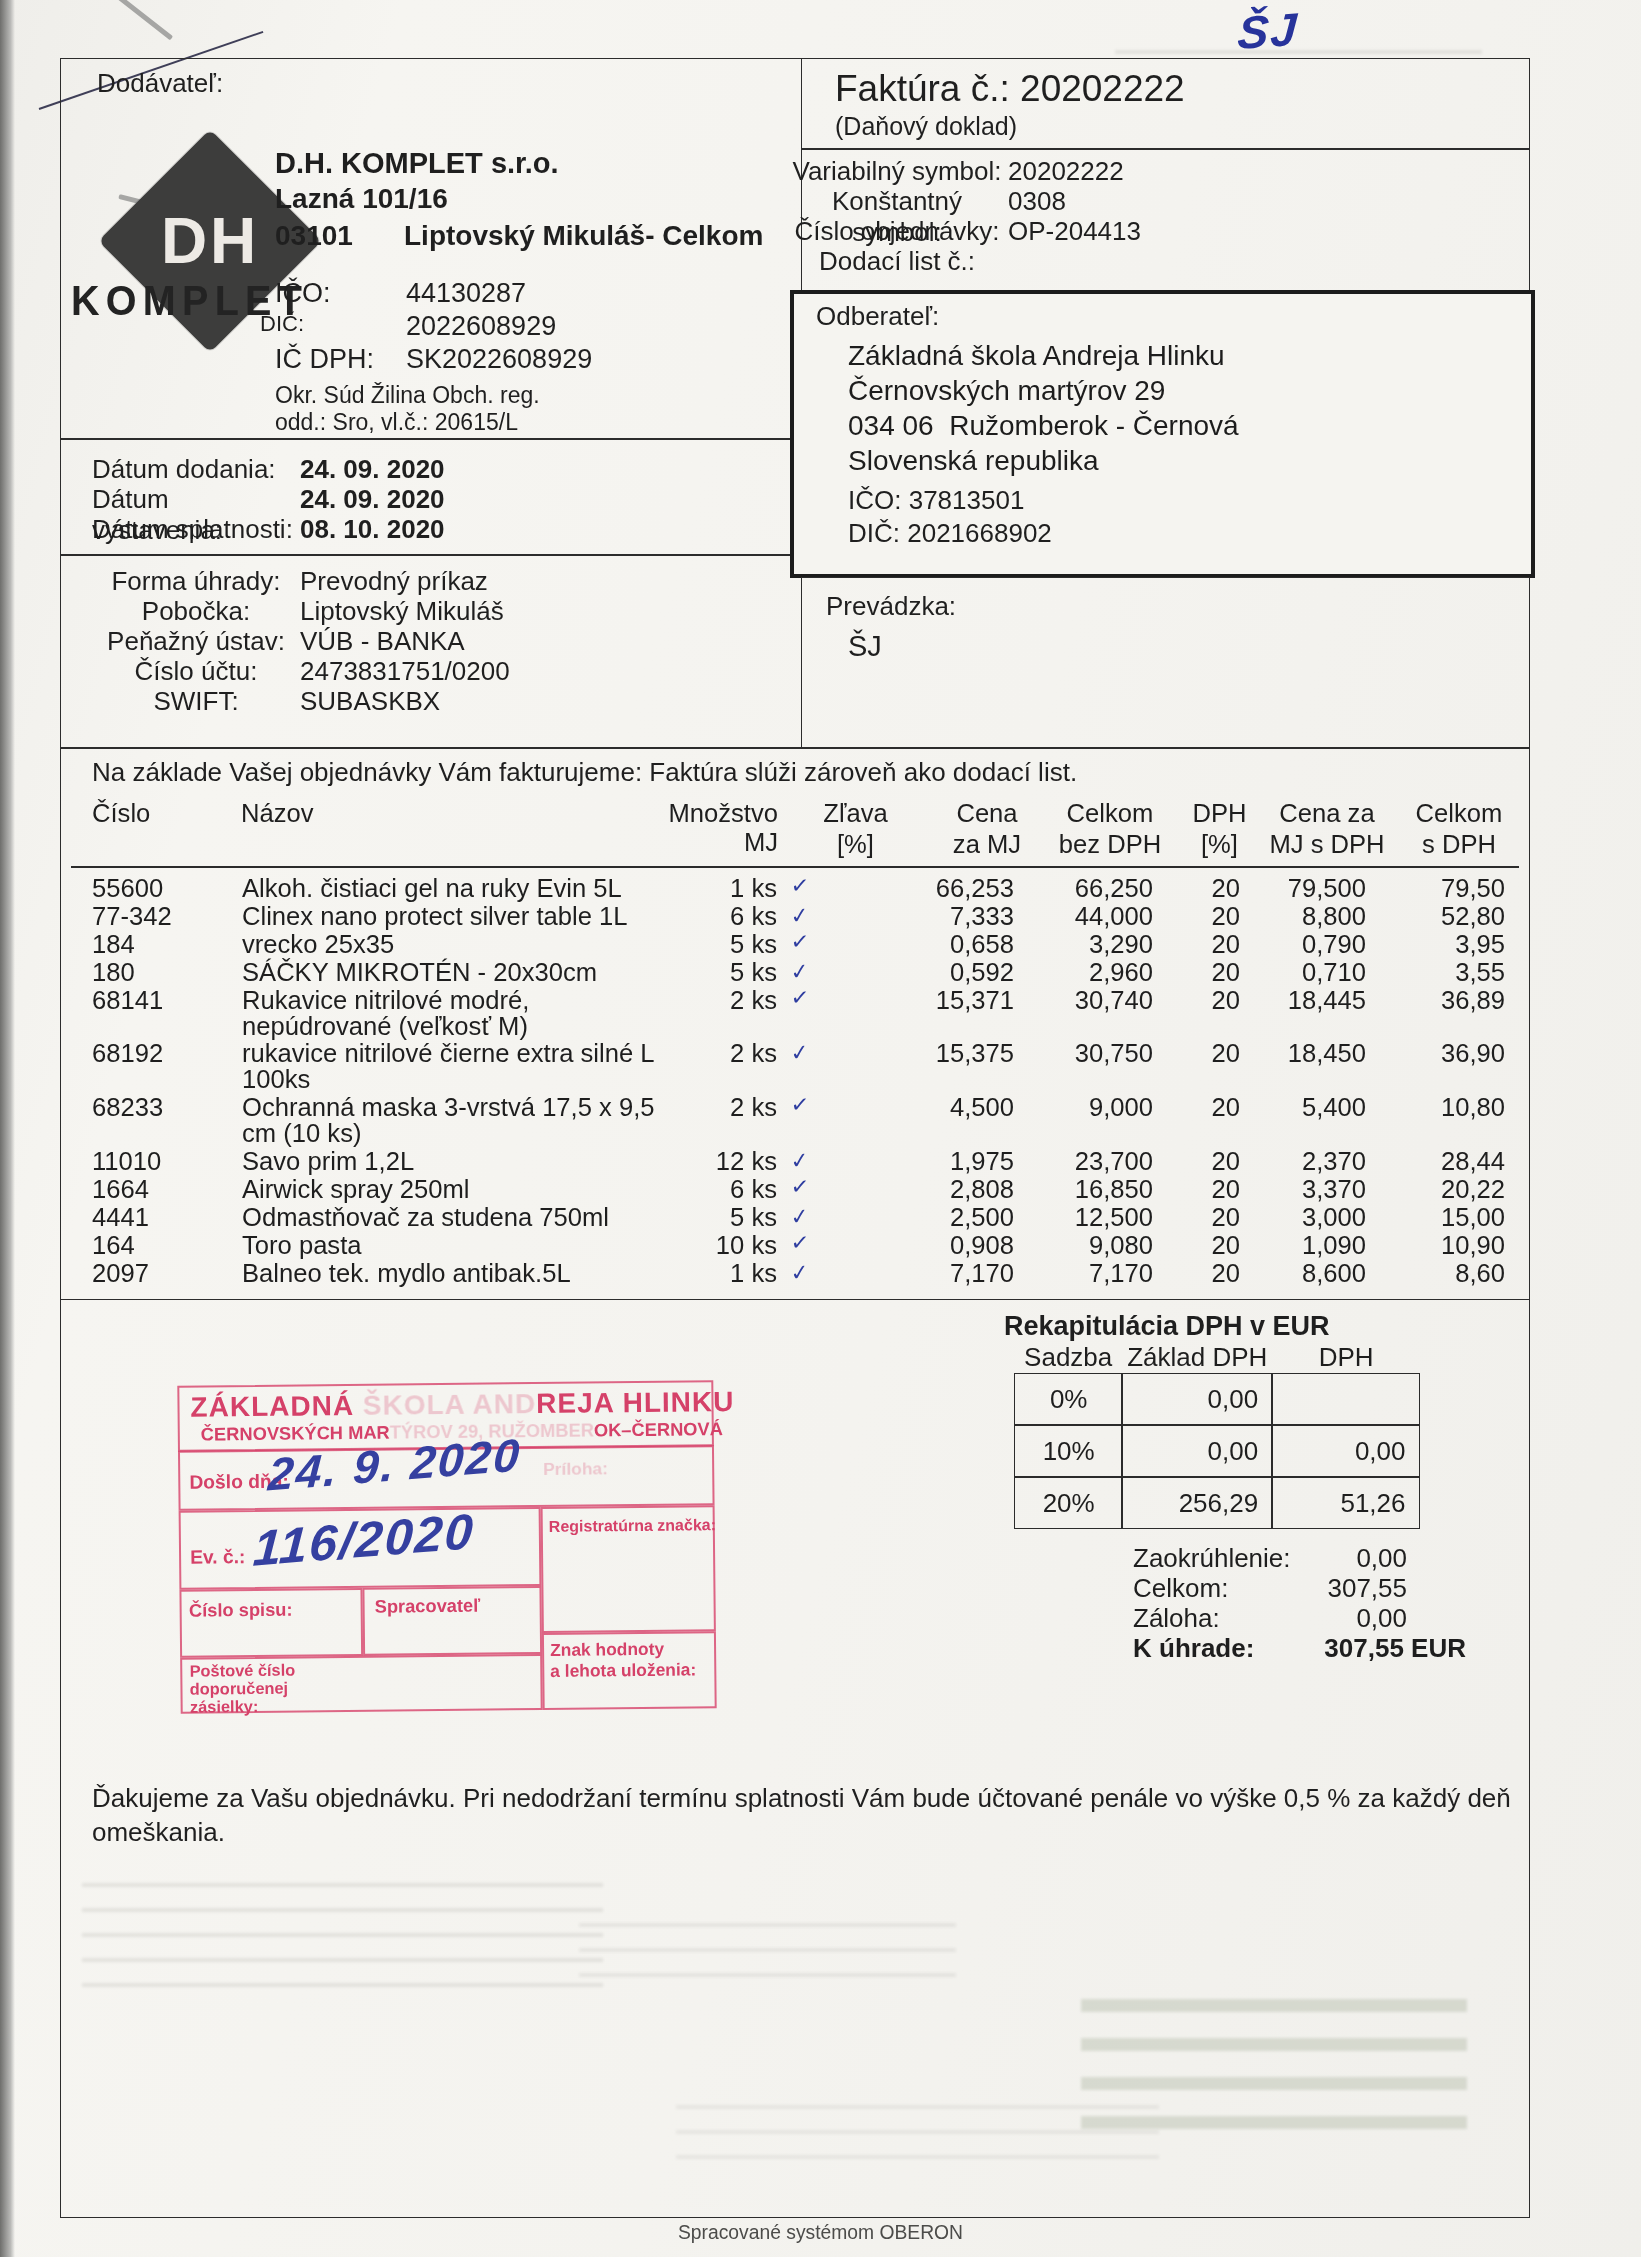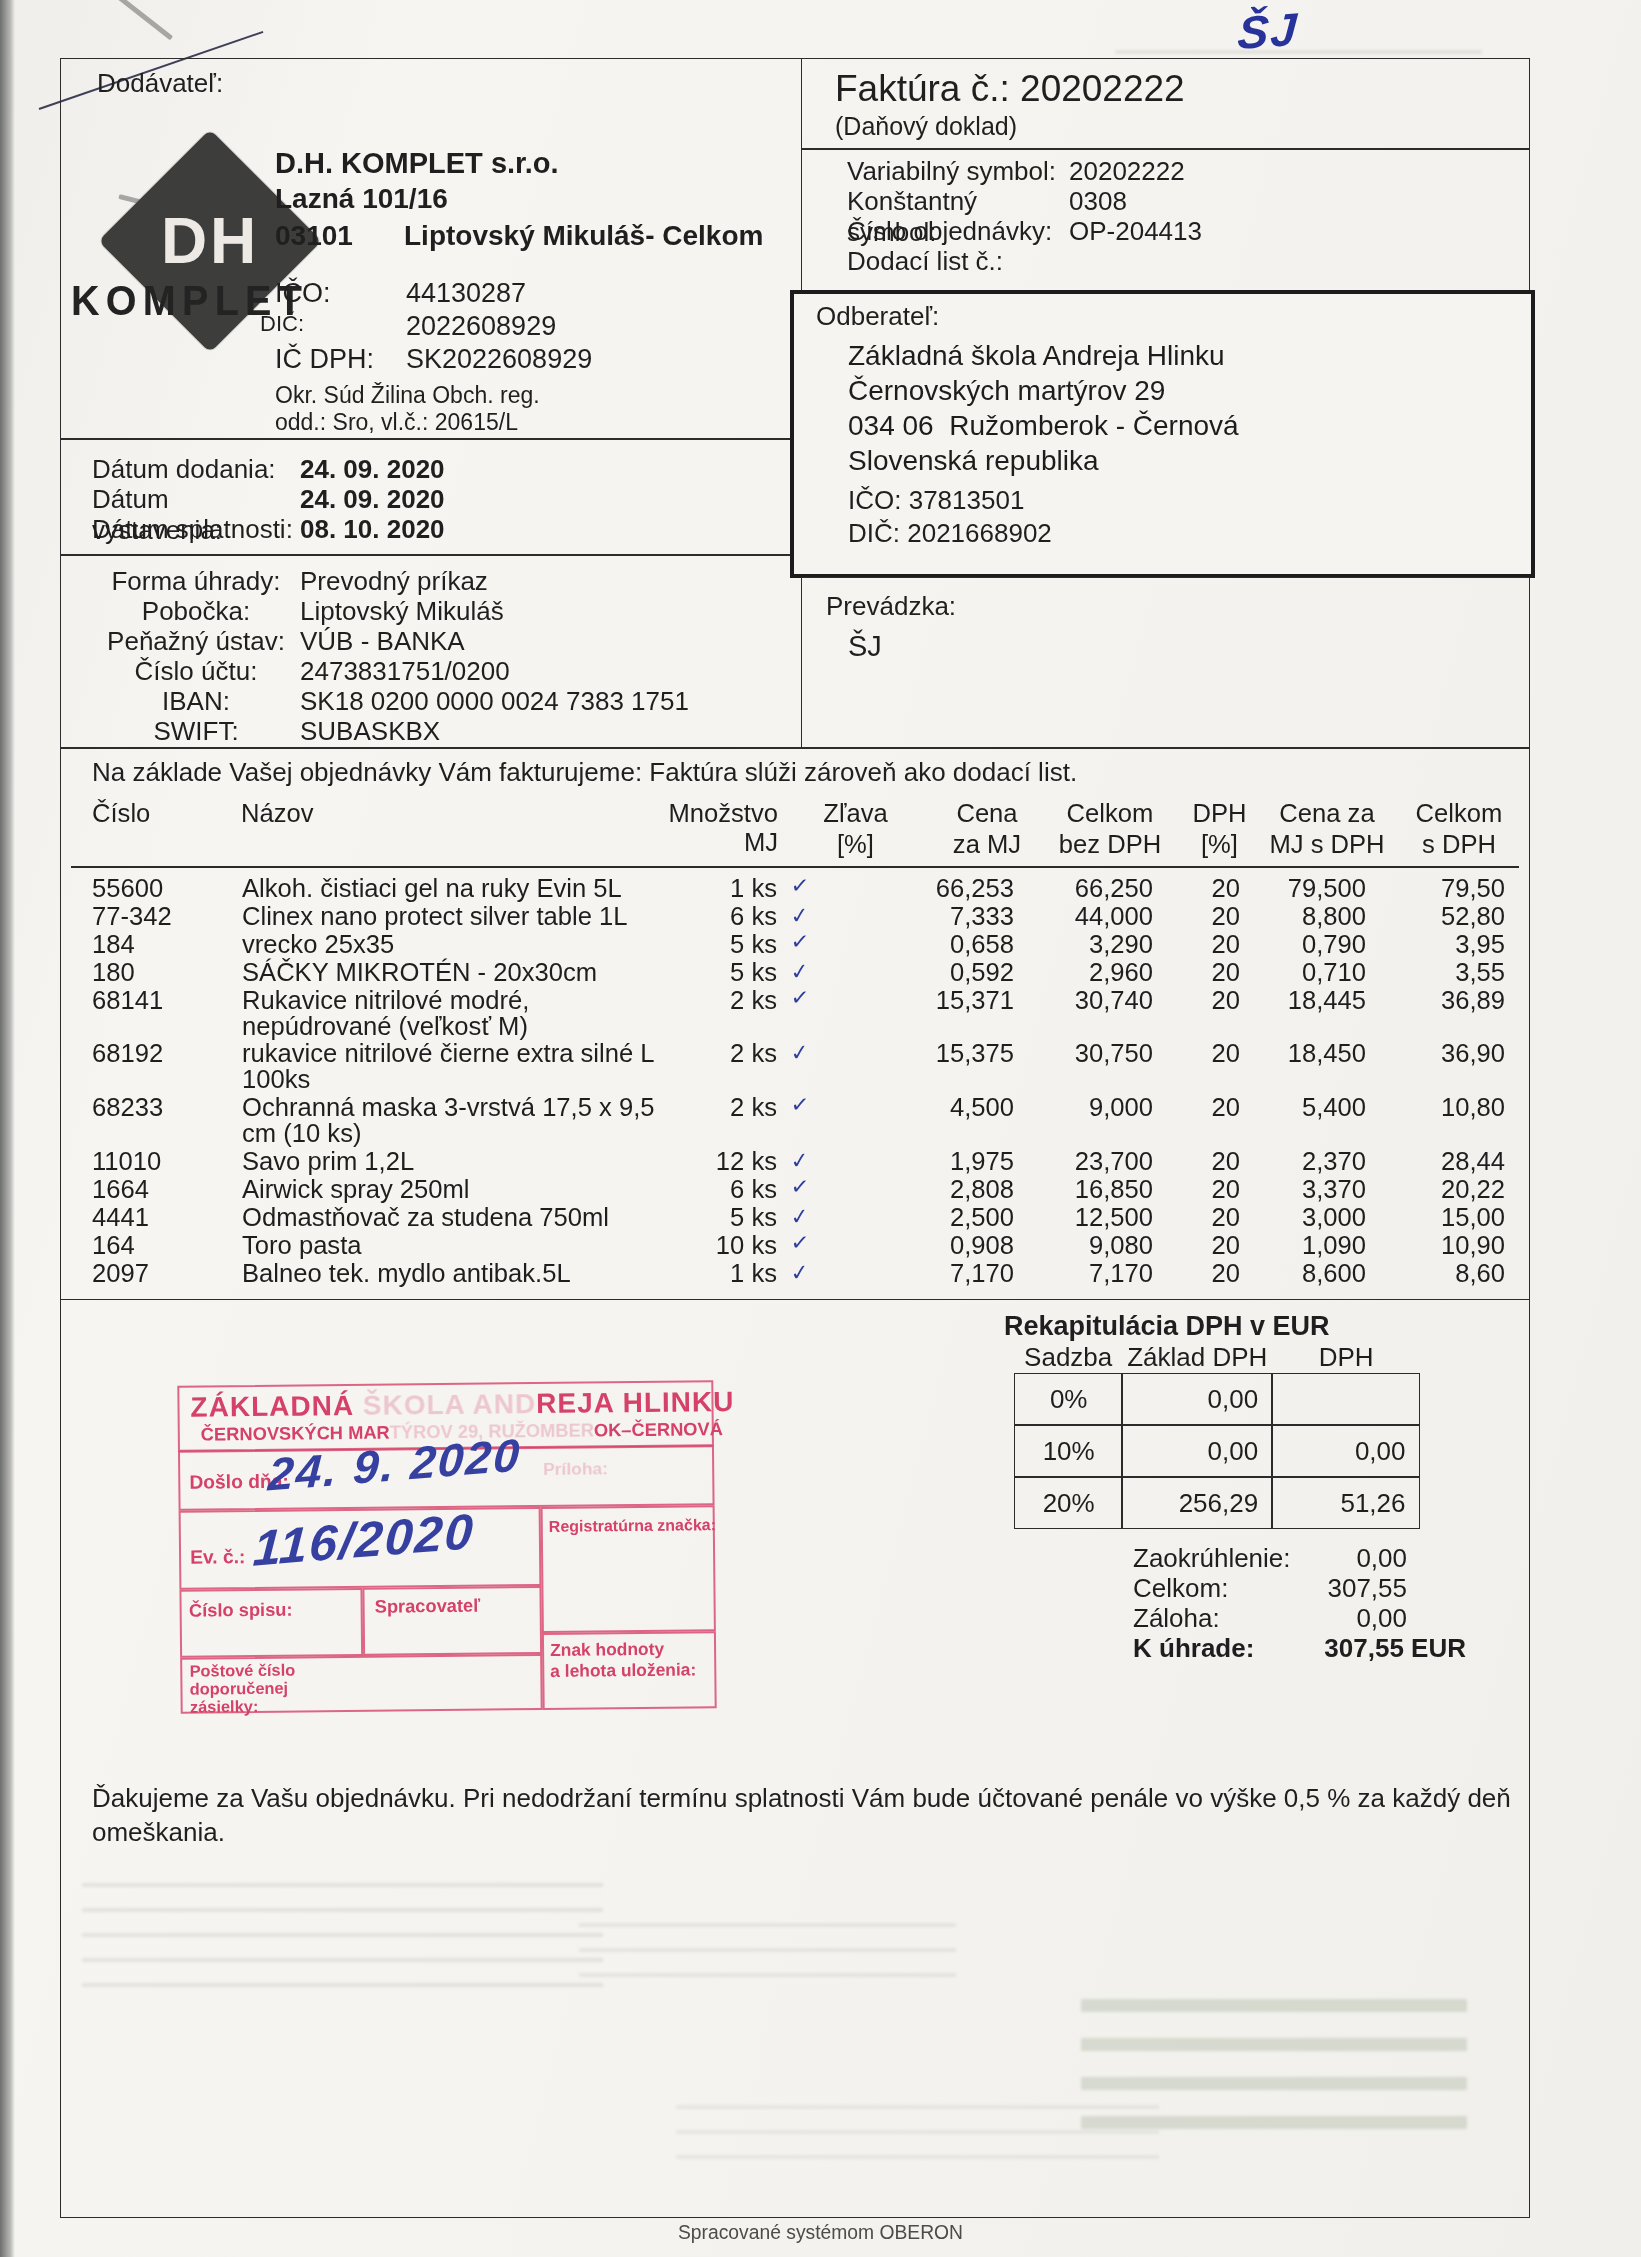--- a/index.html
+++ b/index.html
@@ -128,34 +128,30 @@
     </div>
     <div class="kvrow">
       <span class="k">Peňažný ústav:</span>
       <span class="v">VÚB - BANKA</span>
     </div>
     <div class="kvrow">
       <span class="k">Číslo účtu:</span>
       <span class="v">2473831751/0200</span>
     </div>
     <div class="kvrow">
-      <span class="k">IBAN:</span>
-      <span class="v">SK18 0200 0000 0024 7383 1751</span>
-    </div>
-    <div class="kvrow">
       <span class="k">SWIFT:</span>
       <span class="v">SUBASKBX</span>
     </div>
   </div>
 
 <div class="box" style="left:801px;top:58px;width:729px;height:92px;"></div>
 <div class="t w5" style="left:835px;top:68px;font-size:37px;">Faktúra č.: 20202222</div>
 <div class="box" style="left:801px;top:148px;width:729px;height:144px;"></div>
 <div class="t" style="left:835px;top:112px;font-size:25px;">(Daňový doklad)</div>
-<div id="symbol-rows" class="abs" style="left:847px;top:156px;">
+<div id="symbol-rows" class="abs" style="left:786px;top:156px;text-align:center;">
     <div class="kvrow">
       <span class="k">Variabilný symbol:</span>
       <span class="v">20202222</span>
     </div>
     <div class="kvrow">
       <span class="k">Konštantný symbol:</span>
       <span class="v">0308</span>
     </div>
     <div class="kvrow">
       <span class="k">Číslo objednávky:</span>

